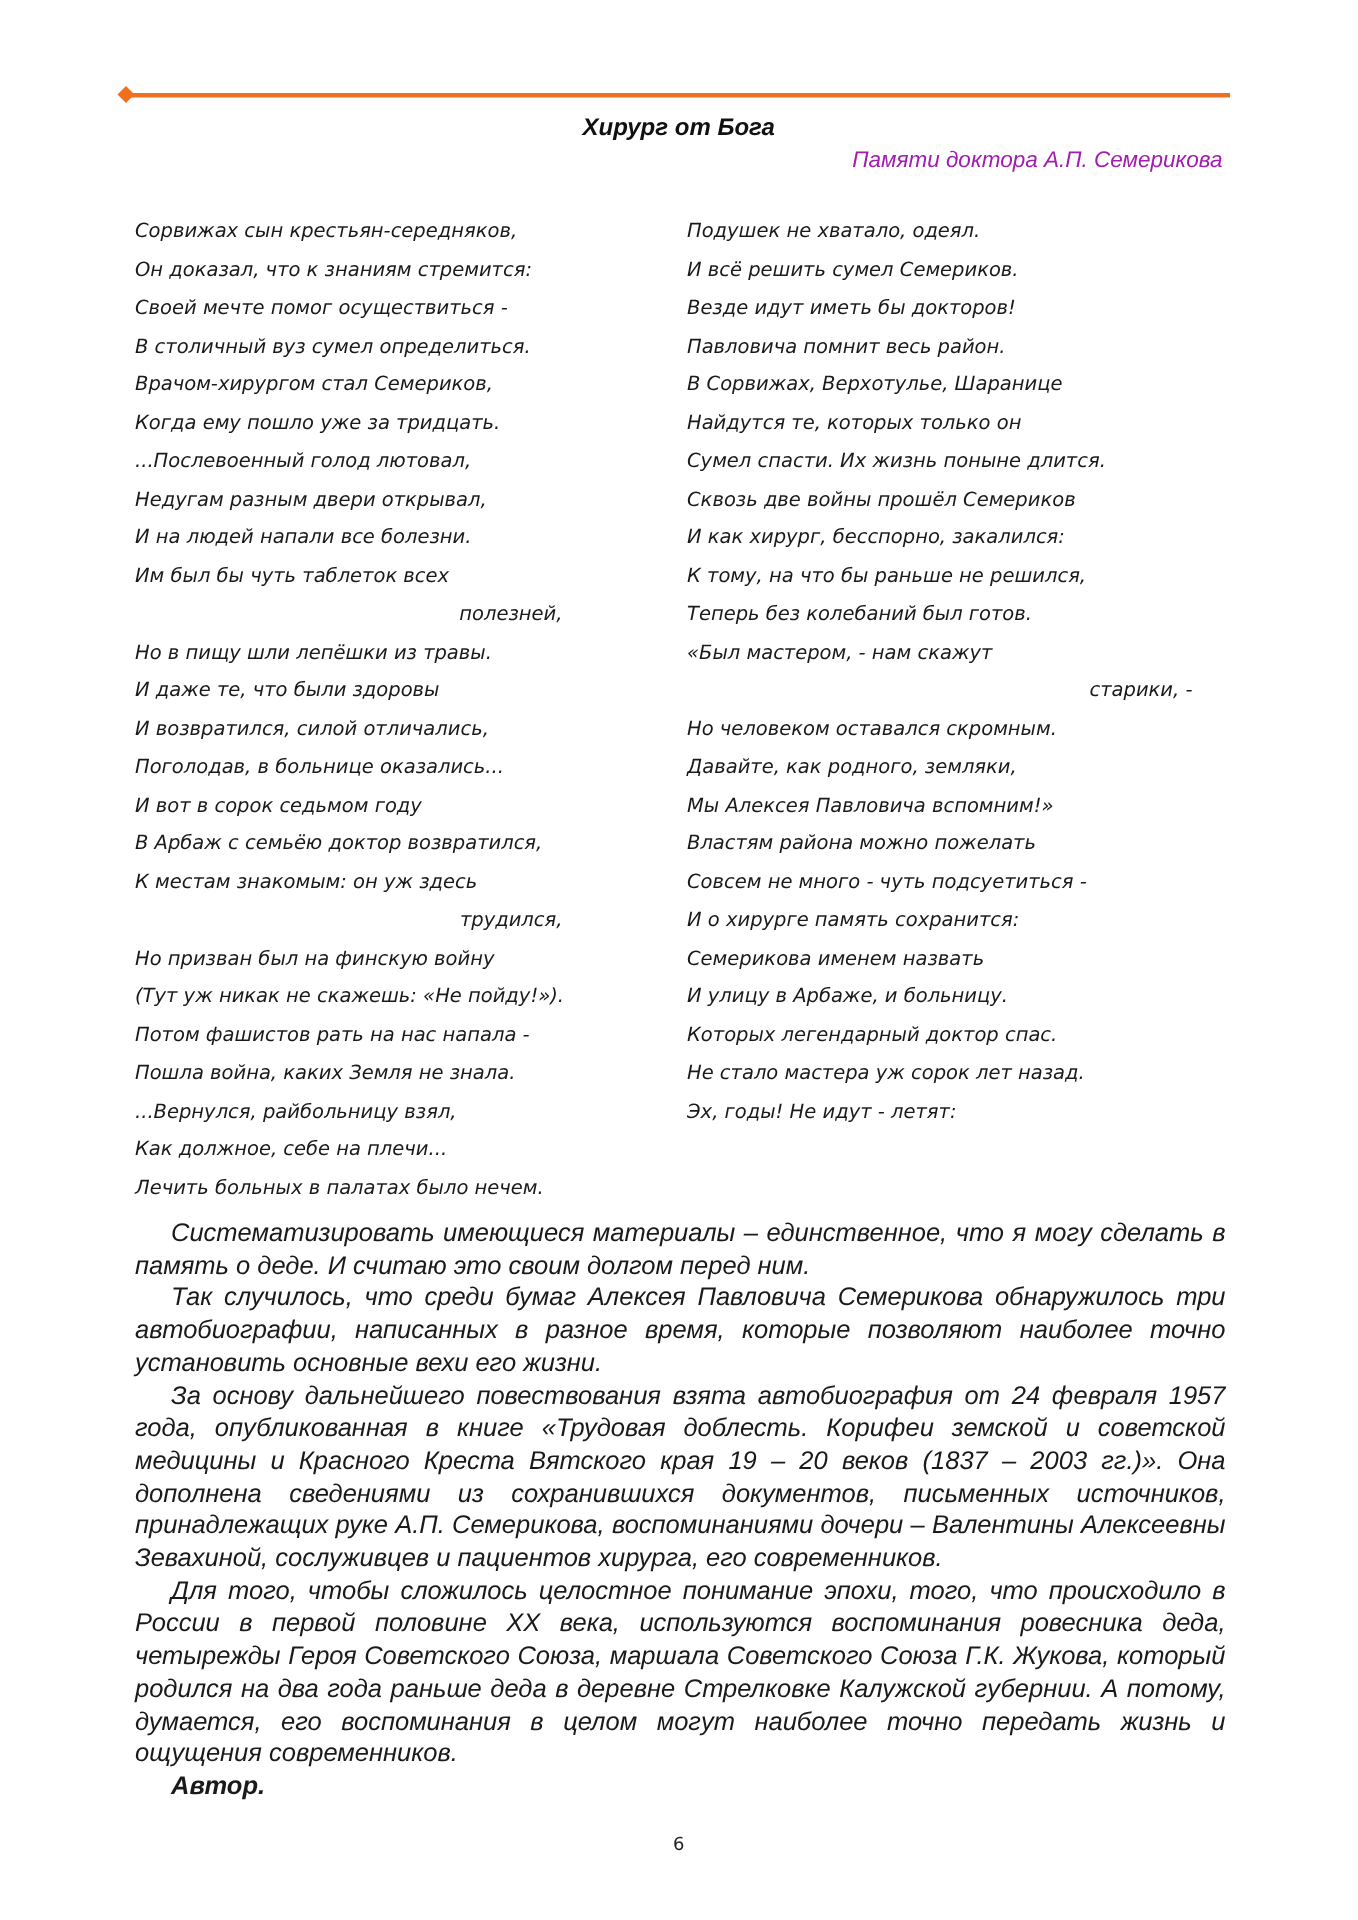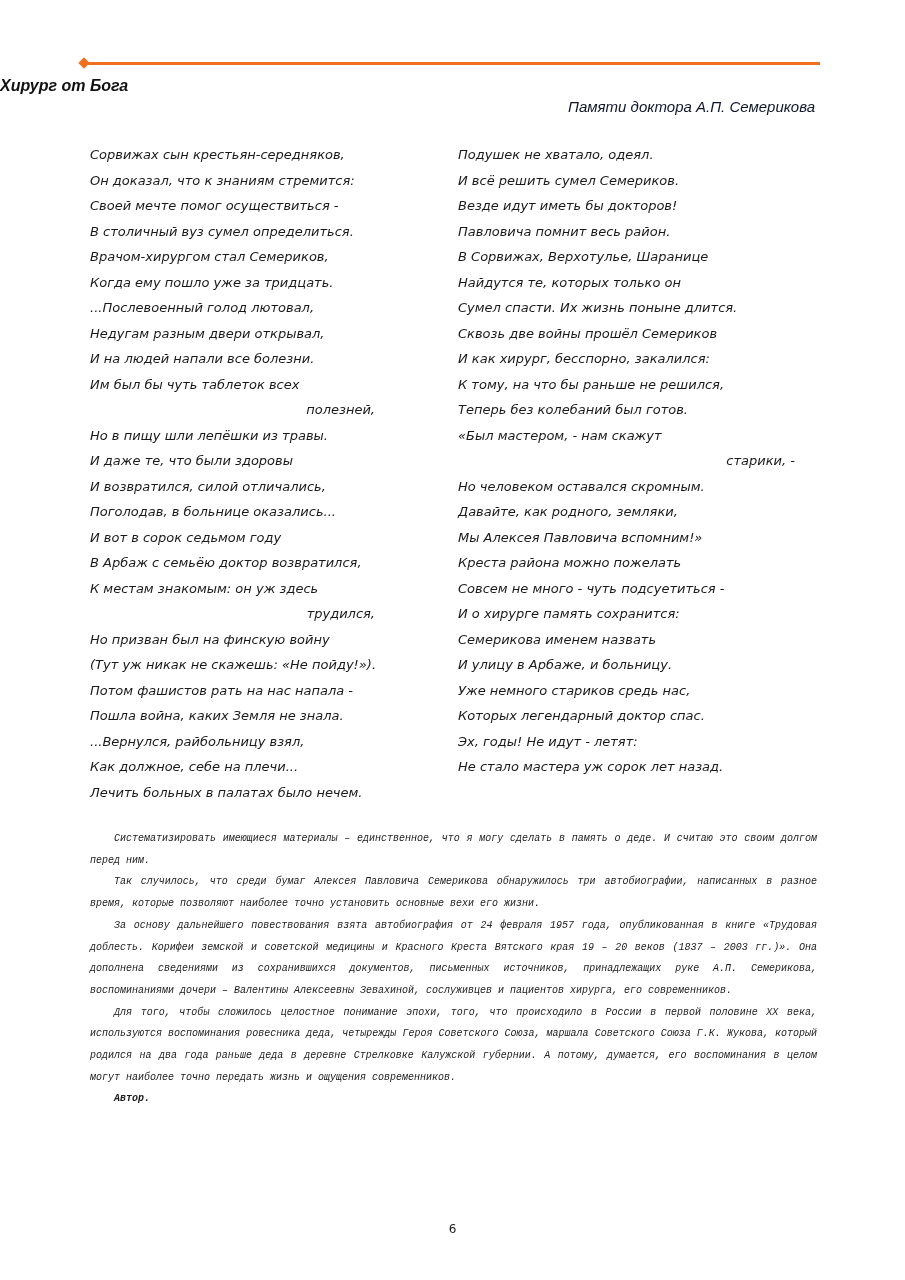--- a/index.html
+++ b/index.html
@@ -1,31 +1,31 @@
 <!DOCTYPE html>
 <html><head>
   <meta charset="utf-8">
   <style>
     html, body { margin: 0; padding: 0; background: #ffffff; }
     body { width: 905px; height: 1280px; position: relative; overflow: hidden; color: #1a1a1a; }
     .rule { position: absolute; left: 84px; top: 62px; width: 736px; height: 3px; background: #f07020; }
     .rule-diamond { position: absolute; left: 80px; top: 59px; width: 8px; height: 8px; background: #f07020; transform: rotate(45deg); }
-    .title { position: absolute; left: 0; width: 905px; top: 77px; 
+    .title { position: absolute; left: 0; width: 905px; top: 77px; text-align: center;
       font-family: "Liberation Sans", sans-serif; font-weight: bold; font-style: italic; font-size: 16px; color: #111; padding-left: 0; }
     .title span { position: relative; left: 0px; }
-    .subtitle { position: absolute; right: 90px; top: 98px; font-family: "Liberation Sans", sans-serif; font-style: italic; font-size: 15px; color: #0f172a; }
+    .subtitle { position: absolute; right: 90px; top: 98px; font-family: "Liberation Sans", sans-serif; font-style: italic; font-size: 15px; color: #a21caf; }
     .poem-col { position: absolute; top: 142px; font-family: "DejaVu Sans", sans-serif; font-style: italic; font-size: 13px; line-height: 25.5px; color: #1a1a1a; }
     .col-left { left: 90px; width: 345px; }
     .col-right { left: 458px; width: 345px; }
     .poem-line { white-space: nowrap; height: 25.5px; }
     .poem-line.indent-right { text-align: right; }
     .col-left .poem-line.indent-right { padding-right: 60px; }
     .col-right .poem-line.indent-right { padding-right: 8px; }
-    .prose { position: absolute; left: 90px; width: 727px; top: 828px;
-      font-family: Liberation Mono, monospace; font-style: italic; font-size: 10px; line-height: 21.7px; color: #1a1a1a; text-align: justify; }
+    .prose { position: absolute; left: 90px; width: 727px; top: 811px;
+      font-family: Liberation Sans, sans-serif; font-style: italic; font-size: 17px; line-height: 21.7px; color: #1a1a1a; text-align: justify; }
     .prose p { margin: 0; text-indent: 24px; }
     .signature { text-align: left; font-weight: bold; text-indent: 0; margin: 0; }
     .page-number { position: absolute; top: 1222px; left: 0; width: 905px; text-align: center;
       font-family: "DejaVu Sans", sans-serif; font-size: 12px; color: #222; }
   </style>
 </head>
 <body>
 
 <div class="rule"></div>
 <div class="rule-diamond"></div>
@@ -71,29 +71,28 @@
     <div class="poem-line">Сумел спасти. Их жизнь поныне длится.</div>
     <div class="poem-line">Сквозь две войны прошёл Семериков</div>
     <div class="poem-line">И как хирург, бесспорно, закалился:</div>
     <div class="poem-line">К тому, на что бы раньше не решился,</div>
     <div class="poem-line">Теперь без колебаний был готов.</div>
     <div class="poem-line">«Был мастером, - нам скажут</div>
     <div class="poem-line indent-right">старики, -</div>
     <div class="poem-line">Но человеком оставался скромным.</div>
     <div class="poem-line">Давайте, как родного, земляки,</div>
     <div class="poem-line">Мы Алексея Павловича вспомним!»</div>
-    <div class="poem-line">Креста района можно пожелать</div>
+    <div class="poem-line">Властям района можно пожелать</div>
     <div class="poem-line">Совсем не много - чуть подсуетиться -</div>
     <div class="poem-line">И о хирурге память сохранится:</div>
     <div class="poem-line">Семерикова именем назвать</div>
     <div class="poem-line">И улицу в Арбаже, и больницу.</div>
-    <div class="poem-line">Уже немного стариков средь нас,</div>
     <div class="poem-line">Которых легендарный доктор спас.</div>
+    <div class="poem-line">Не стало мастера уж сорок лет назад.</div>
     <div class="poem-line">Эх, годы! Не идут - летят:</div>
-    <div class="poem-line">Не стало мастера уж сорок лет назад.</div>
   </div>
 
 <div class="prose">
   <p>Систематизировать имеющиеся материалы – единственное, что я могу сделать в память о деде. И считаю это своим долгом перед ним.</p>
   <p>Так случилось, что среди бумаг Алексея Павловича Семерикова обнаружилось три автобиографии, написанных в разное время, которые позволяют наиболее точно установить основные вехи его жизни.</p>
   <p>За основу дальнейшего повествования взята автобиография от 24 февраля 1957 года, опубликованная в книге «Трудовая доблесть. Корифеи земской и советской медицины и Красного Креста Вятского края 19 – 20 веков (1837 – 2003 гг.)». Она дополнена сведениями из сохранившихся документов, письменных источников, принадлежащих руке А.П. Семерикова, воспоминаниями дочери – Валентины Алексеевны Зевахиной, сослуживцев и пациентов хирурга, его современников.</p>
   <p>Для того, чтобы сложилось целостное понимание эпохи, того, что происходило в России в первой половине XX века, используются воспоминания ровесника деда, четырежды Героя Советского Союза, маршала Советского Союза Г.К. Жукова, который родился на два года раньше деда в деревне Стрелковке Калужской губернии. А потому, думается, его воспоминания в целом могут наиболее точно передать жизнь и ощущения современников.</p>
   <p class="signature">Автор.</p>
 </div>
 

